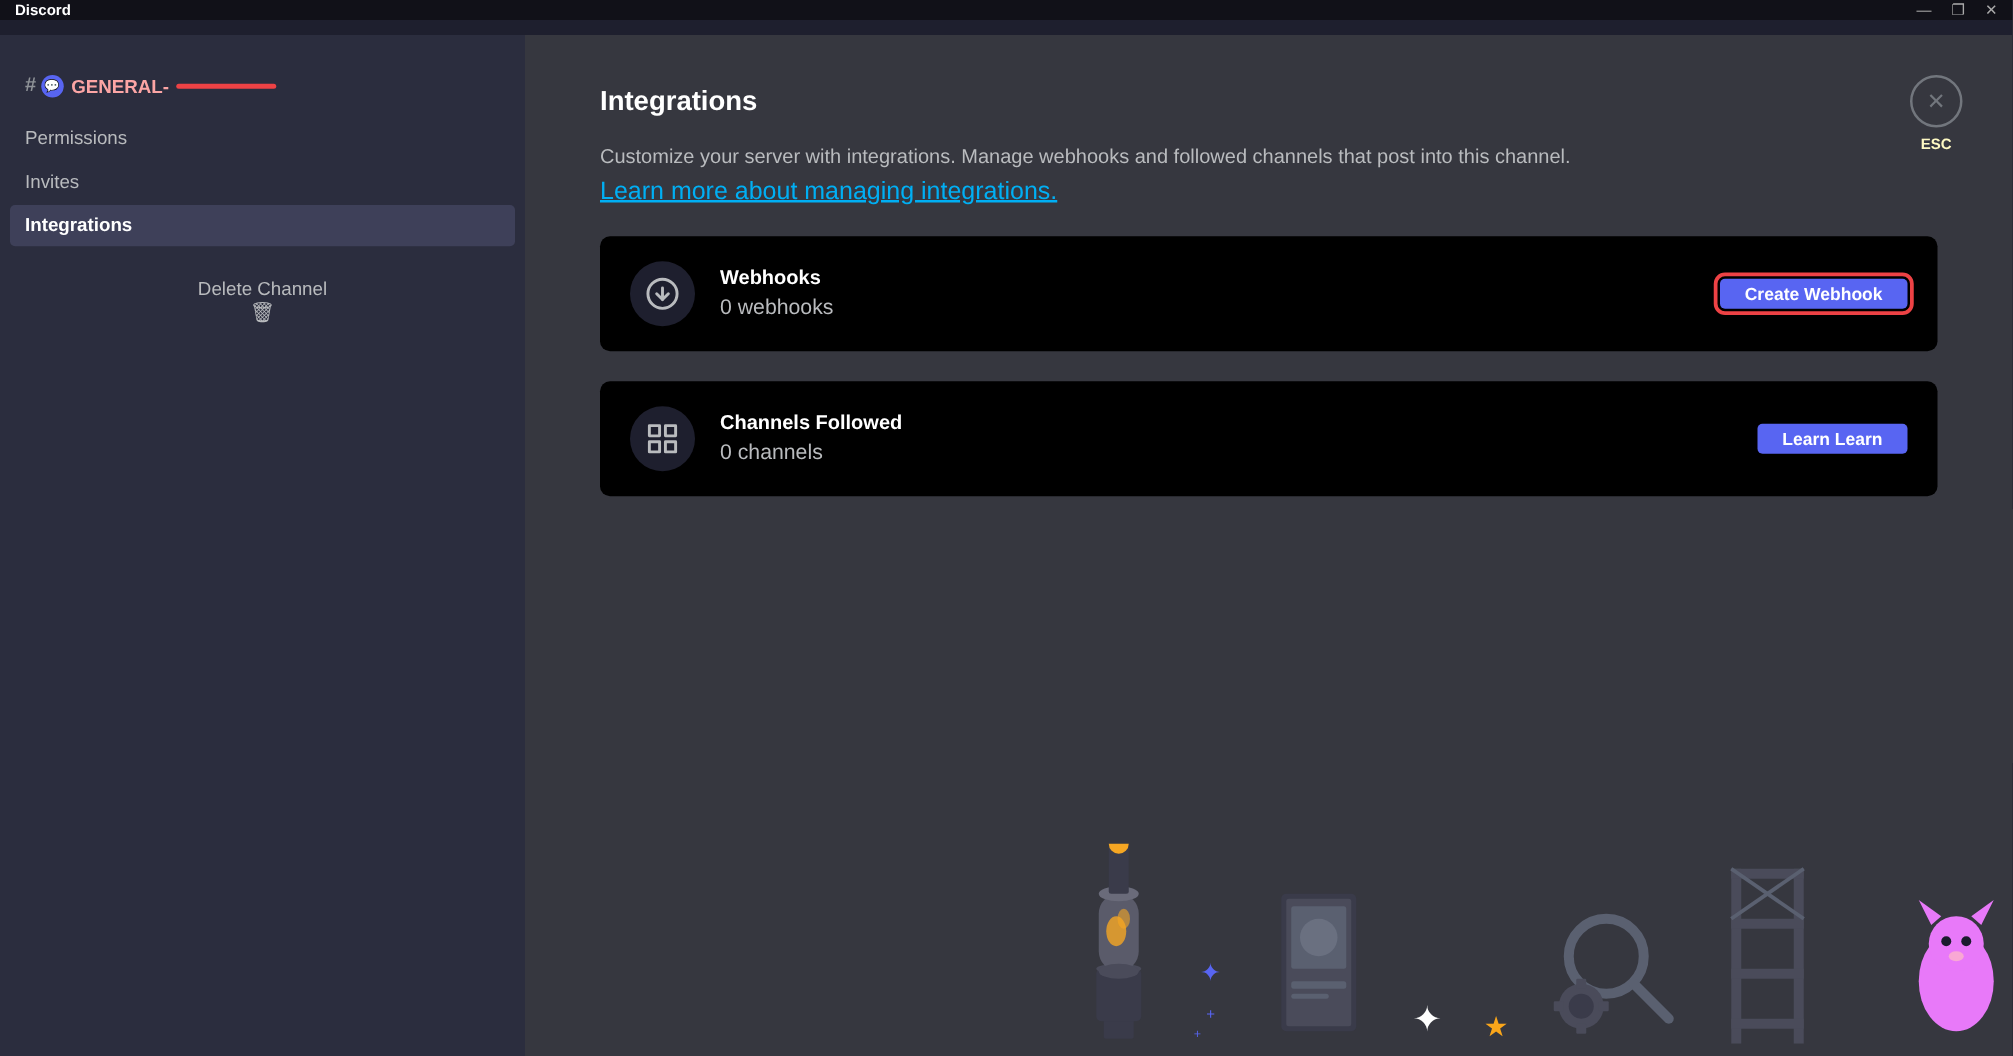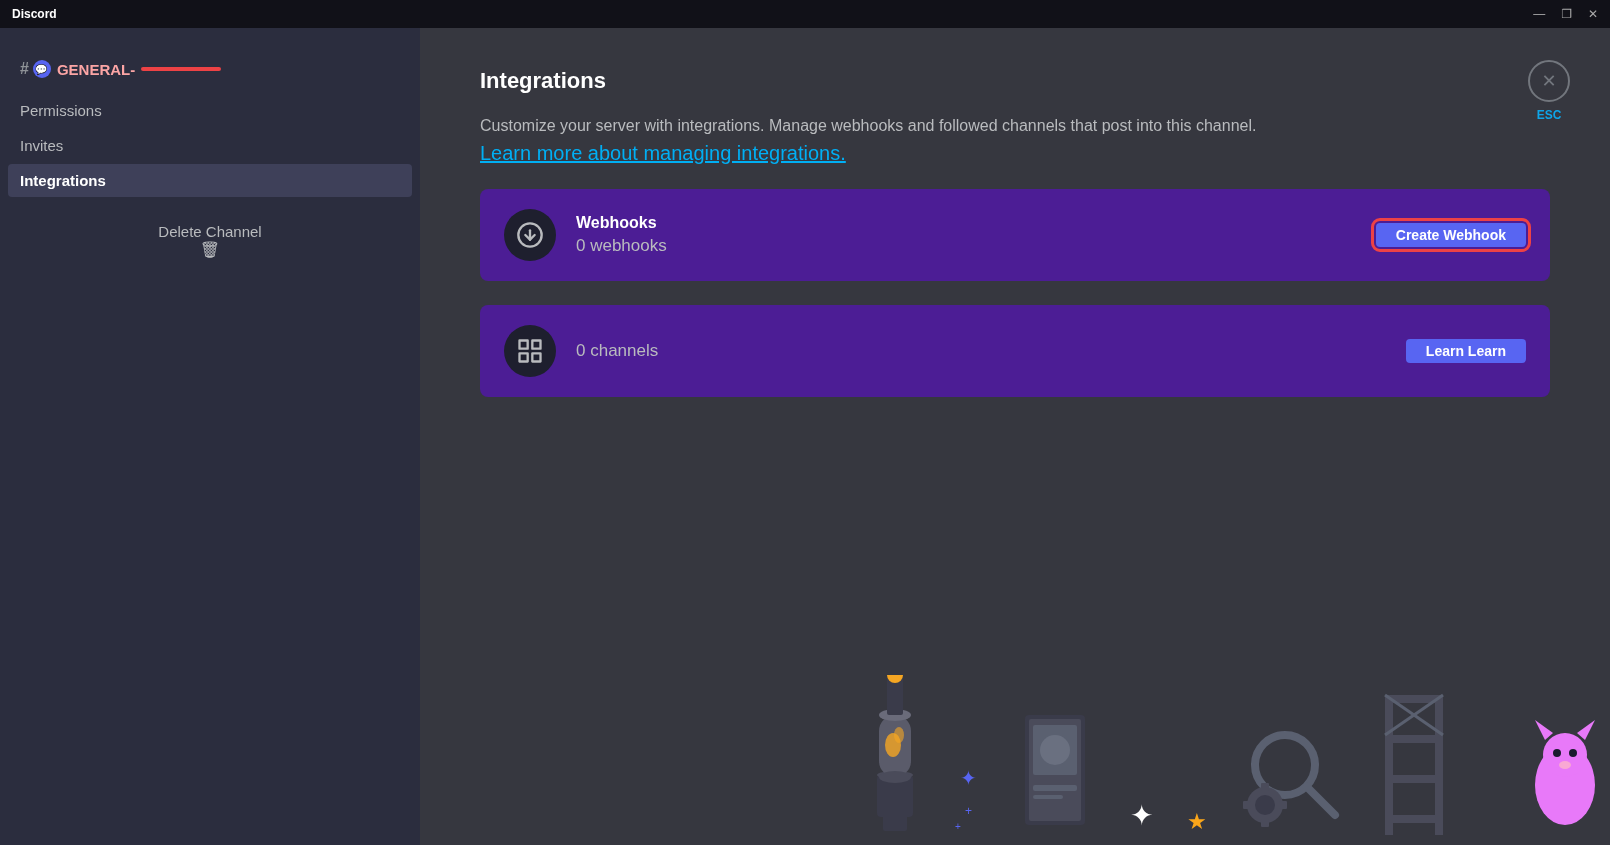--- a/index.html
+++ b/index.html
@@ -10,21 +10,21 @@
       font-family: 'Segoe UI', sans-serif;
       color: #dcddde;
       overflow: hidden;
       position: relative;
     }
 
     
     .titlebar {
       position: absolute;
       top: 0; left: 0; right: 0;
-      height: 28px;
+      height: 16px;
       background: #111118;
       display: flex;
       align-items: center;
       padding: 0 12px;
       z-index: 100;
     }
     .titlebar-title {
       color: #ffffff;
       font-size: 12px;
       font-weight: 600;
@@ -178,28 +178,28 @@
       height: 42px;
       border-radius: 50%;
       border: 2px solid #72767d;
       display: flex;
       align-items: center;
       justify-content: center;
       color: #72767d;
       font-size: 18px;
     }
     .esc-label {
-      color: #0ea5e9;
+      color: #fef9c3;
       font-size: 12px;
       font-weight: 600;
     }
 
     
     .card {
-      background: #4c1d95;
+      background: #000000;
       border-radius: 8px;
       padding: 20px 24px;
       display: flex;
       align-items: center;
       gap: 20px;
       margin-top: 24px;
     }
 
     .card-icon {
       width: 52px;
@@ -334,20 +334,21 @@
     <div class="card">
       <div class="card-icon">
         <svg width="28" height="28" viewBox="0 0 24 24" fill="none" stroke="#b9bbbe" stroke-width="2" stroke-linecap="round" stroke-linejoin="round">
           <rect x="3" y="3" width="7" height="7"></rect>
           <rect x="14" y="3" width="7" height="7"></rect>
           <rect x="14" y="14" width="7" height="7"></rect>
           <rect x="3" y="14" width="7" height="7"></rect>
         </svg>
       </div>
       <div class="card-info">
+        <div class="card-title">Channels Followed</div>
         <div class="card-subtitle">0 channels</div>
       </div>
       <button class="btn-primary">Learn Learn</button>
     </div>
 
     
     <div class="illus-container">
 
       <svg width="80" height="160" viewBox="0 0 80 160">
         <rect x="28" y="140" width="24" height="16" rx="2" fill="#3a3b4a"></rect>

